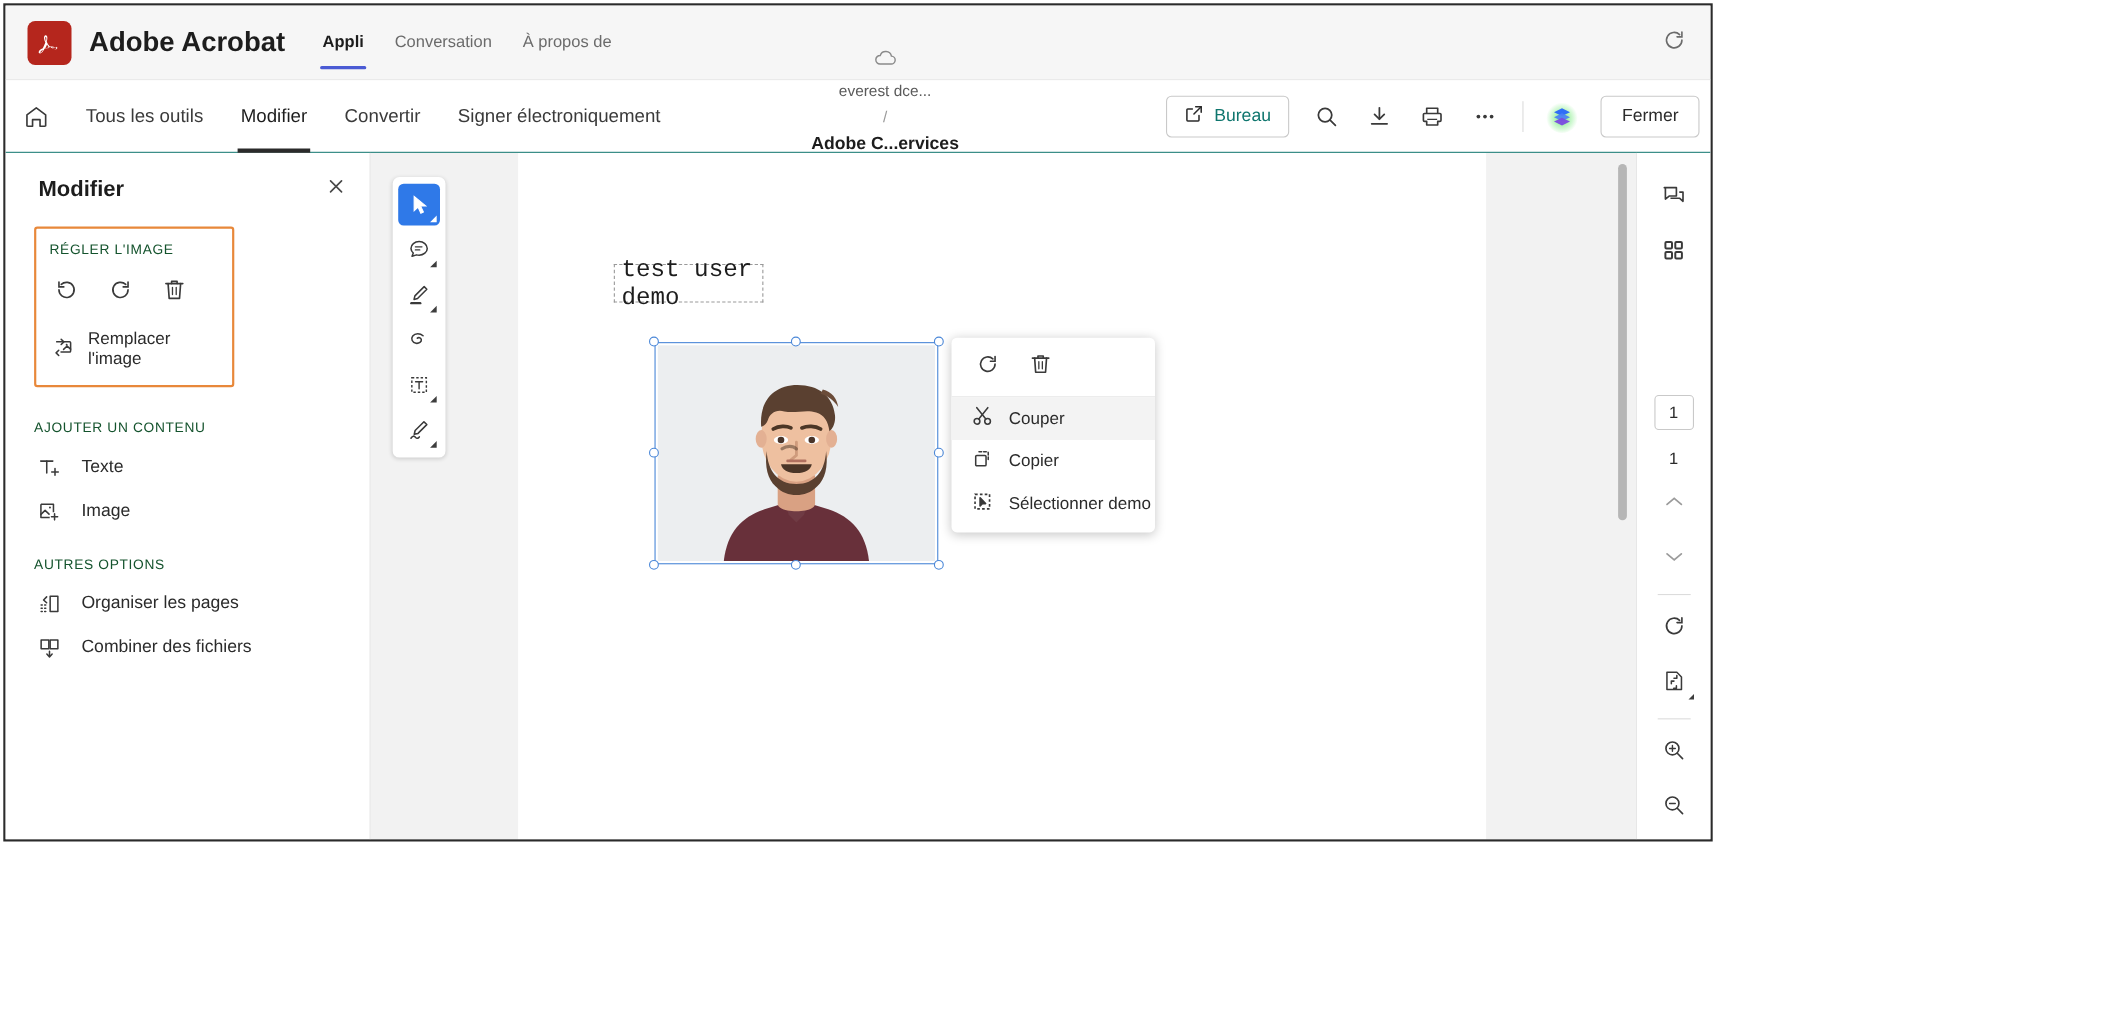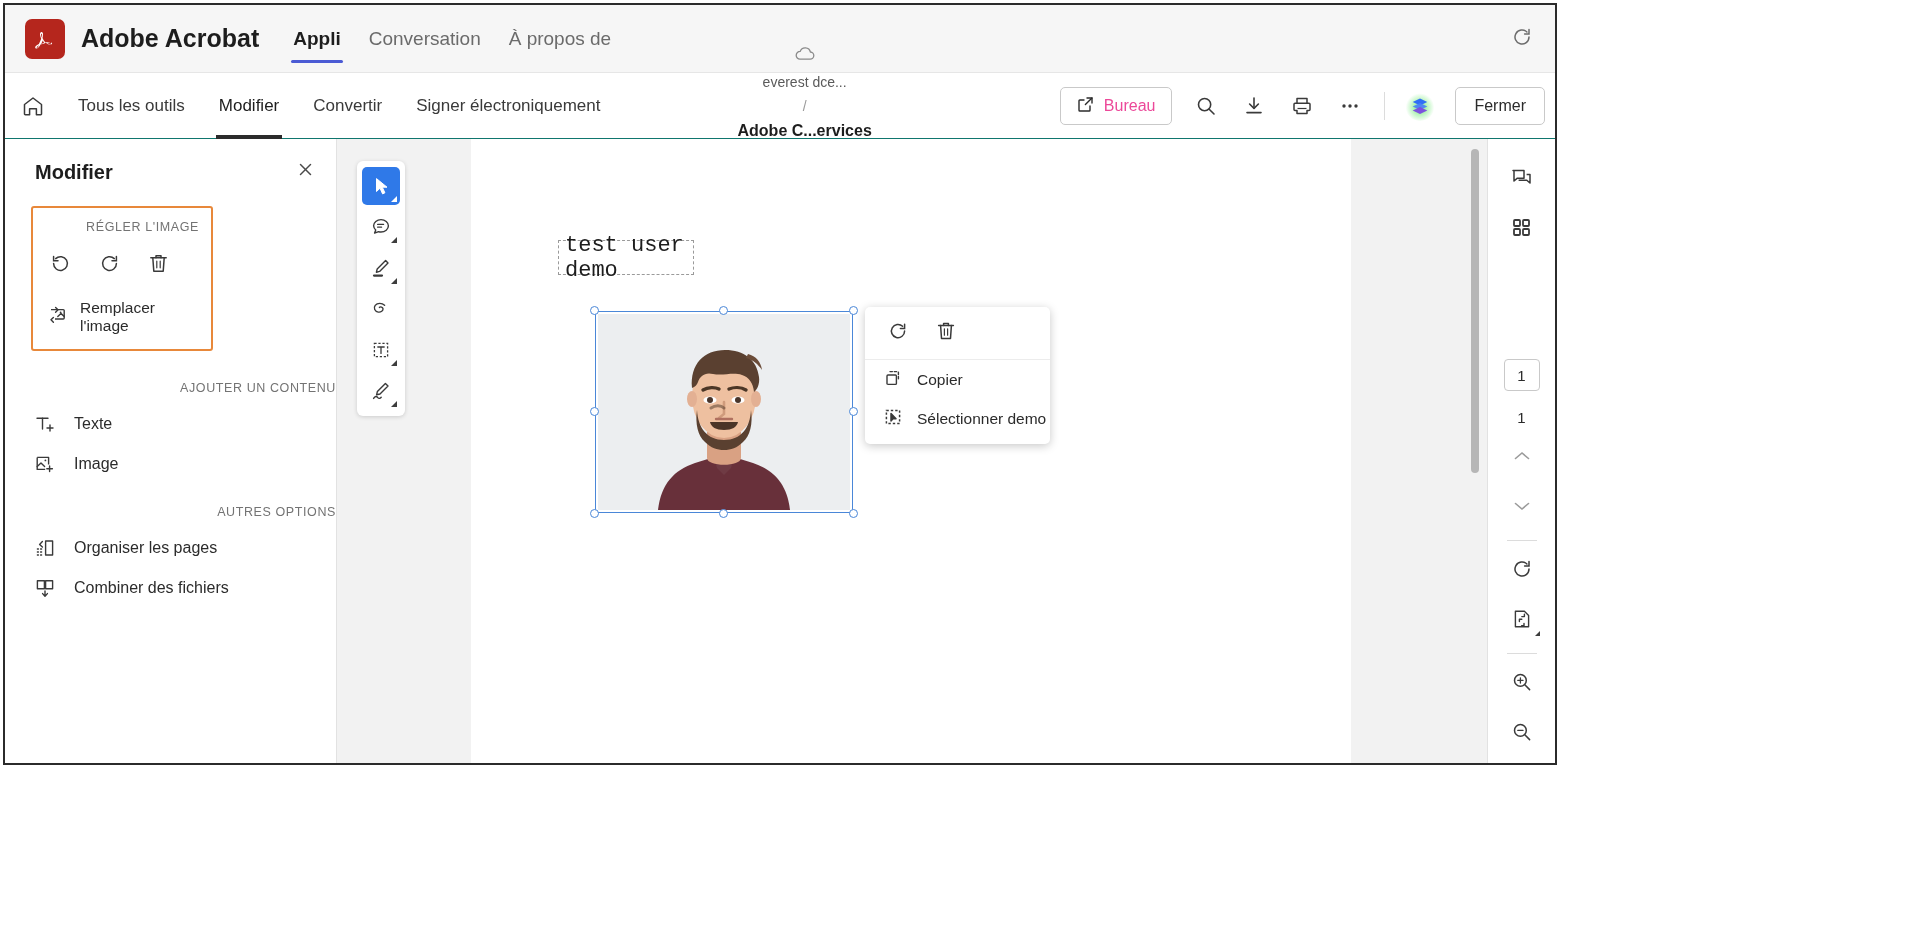--- a/index.html
+++ b/index.html
@@ -42,21 +42,21 @@
   #app-title {
     font-size: 25px;
     font-weight: bold;
     color: #1d1d1d;
     margin-left: 16px;
     white-space: nowrap;
   }
   #title-tabs { display: flex; align-items: center; margin-left: 20px; height: 68px; }
   .ttab {
     position: relative;
-    font-size: 19px;
+    font-size: 15px;
     color: #6b6b6b;
     padding: 0 14px;
     height: 68px;
     display: flex; align-items: center;
     white-space: nowrap;
     cursor: pointer;
   }
   .ttab.active { color: #1d1d1d; font-weight: bold; }
   .ttab.active::after {
     content:"";
@@ -123,21 +123,21 @@
     height: 66px;
     display: flex; align-items: center; gap: 4px;
   }
   #desktop-btn {
     display: flex; align-items: center; gap: 10px;
     border: 1px solid #c9c9c9;
     border-radius: 5px;
     height: 36px;
     padding: 0 16px;
     font-size: 16px;
-    color: #ec4899;
+    color: #0f766e;
     background: #fff;
     cursor: pointer;
     margin-right: 8px;
   }
   .ticon {
     width: 44px; height: 44px;
     display: flex; align-items: center; justify-content: center;
     cursor: pointer;
     border-radius: 4px;
   }
@@ -191,23 +191,22 @@
     margin: 22px 0 0 26px;
     width: 182px;
     border: 2px solid #e8883a;
     border-radius: 3px;
     padding: 12px 12px 14px 12px;
     box-sizing: border-box;
   }
   .section-label {
     font-size: 12.5px;
     letter-spacing: 0.6px;
-    color: #737373;
+    color: #14532d;
     text-transform: uppercase;
-    text-align: right;
   }
   #adjust-icons { display:flex; gap: 26px; margin-top: 18px; padding-left: 4px; }
   .adj-ic { cursor:pointer; }
   #replace-row {
     display:flex; align-items:center; gap: 11px;
     margin-top: 20px; padding-left: 2px;
     cursor: pointer;
   }
   #replace-row span { font-size: 15.5px; color: #2b2b2b; }
 
@@ -671,20 +670,31 @@
             </span>
             <span class="ctx-top-ic">
               <svg width="22" height="22" viewBox="0 0 22 22" fill="none" stroke="#3a3a3a" stroke-width="1.5" stroke-linecap="round" stroke-linejoin="round">
                 <path d="M3.6 5.6h14.8"></path>
                   <path d="M8.6 5.6v-2h4.8v2"></path>
                 <path d="M5.6 5.6 6.5 18.4h9l.9-12.8"></path>
                 <path d="M9.4 8.8v6.4M12.6 8.8v6.4" stroke-width="1.2"></path>
               </svg>
             </span>
           </div>
+          <div class="ctx-row hover">
+            <span>
+              <svg width="20" height="20" viewBox="0 0 20 20" fill="none" stroke="#3a3a3a" stroke-width="1.4" stroke-linecap="round">
+                <circle cx="5.2" cy="15" r="2.6"></circle>
+                  <circle cx="14.8" cy="15" r="2.6"></circle>
+                <path d="M6.8 13 15 2.6"></path>
+                  <path d="M13.2 13 5 2.6"></path>
+              </svg>
+            </span>
+            <span>Couper</span>
+          </div>
           <div class="ctx-row">
             <span>
               <svg width="20" height="20" viewBox="0 0 20 20" fill="none" stroke="#3a3a3a" stroke-width="1.4" stroke-linecap="round">
                 <path d="M7 3.6h7.4a1 1 0 0 1 1 1V12" stroke-dasharray="2.4 1.8"></path>
                 <path d="M12.4 16.4H5a1 1 0 0 1-1-1V8a1 1 0 0 1 1-1h7.4a1 1 0 0 1 1 1v7.4a1 1 0 0 1-1 1z"></path>
               </svg>
             </span>
             <span>Copier</span>
           </div>
           <div class="ctx-row">

